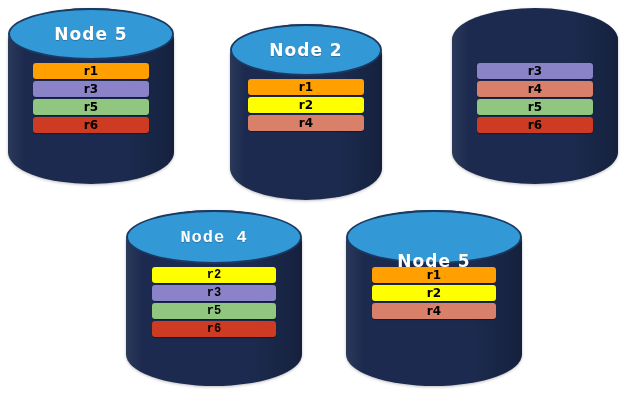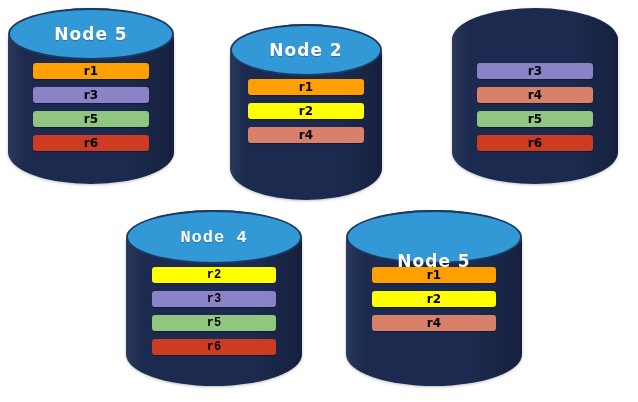--- a/index.html
+++ b/index.html
@@ -78,21 +78,21 @@
   }
 
   
   .replicas {
     position: absolute;
     left: 0;
     width: 100%;
     display: flex;
     flex-direction: column;
     align-items: center;
-    gap: 8px;
+    gap: 2px;
     justify-content: flex-end;
   }
 
   .replica {
     height: 16px;
     border-radius: 3px;
     display: flex;
     align-items: center;
     justify-content: center;
     box-sizing: border-box;

